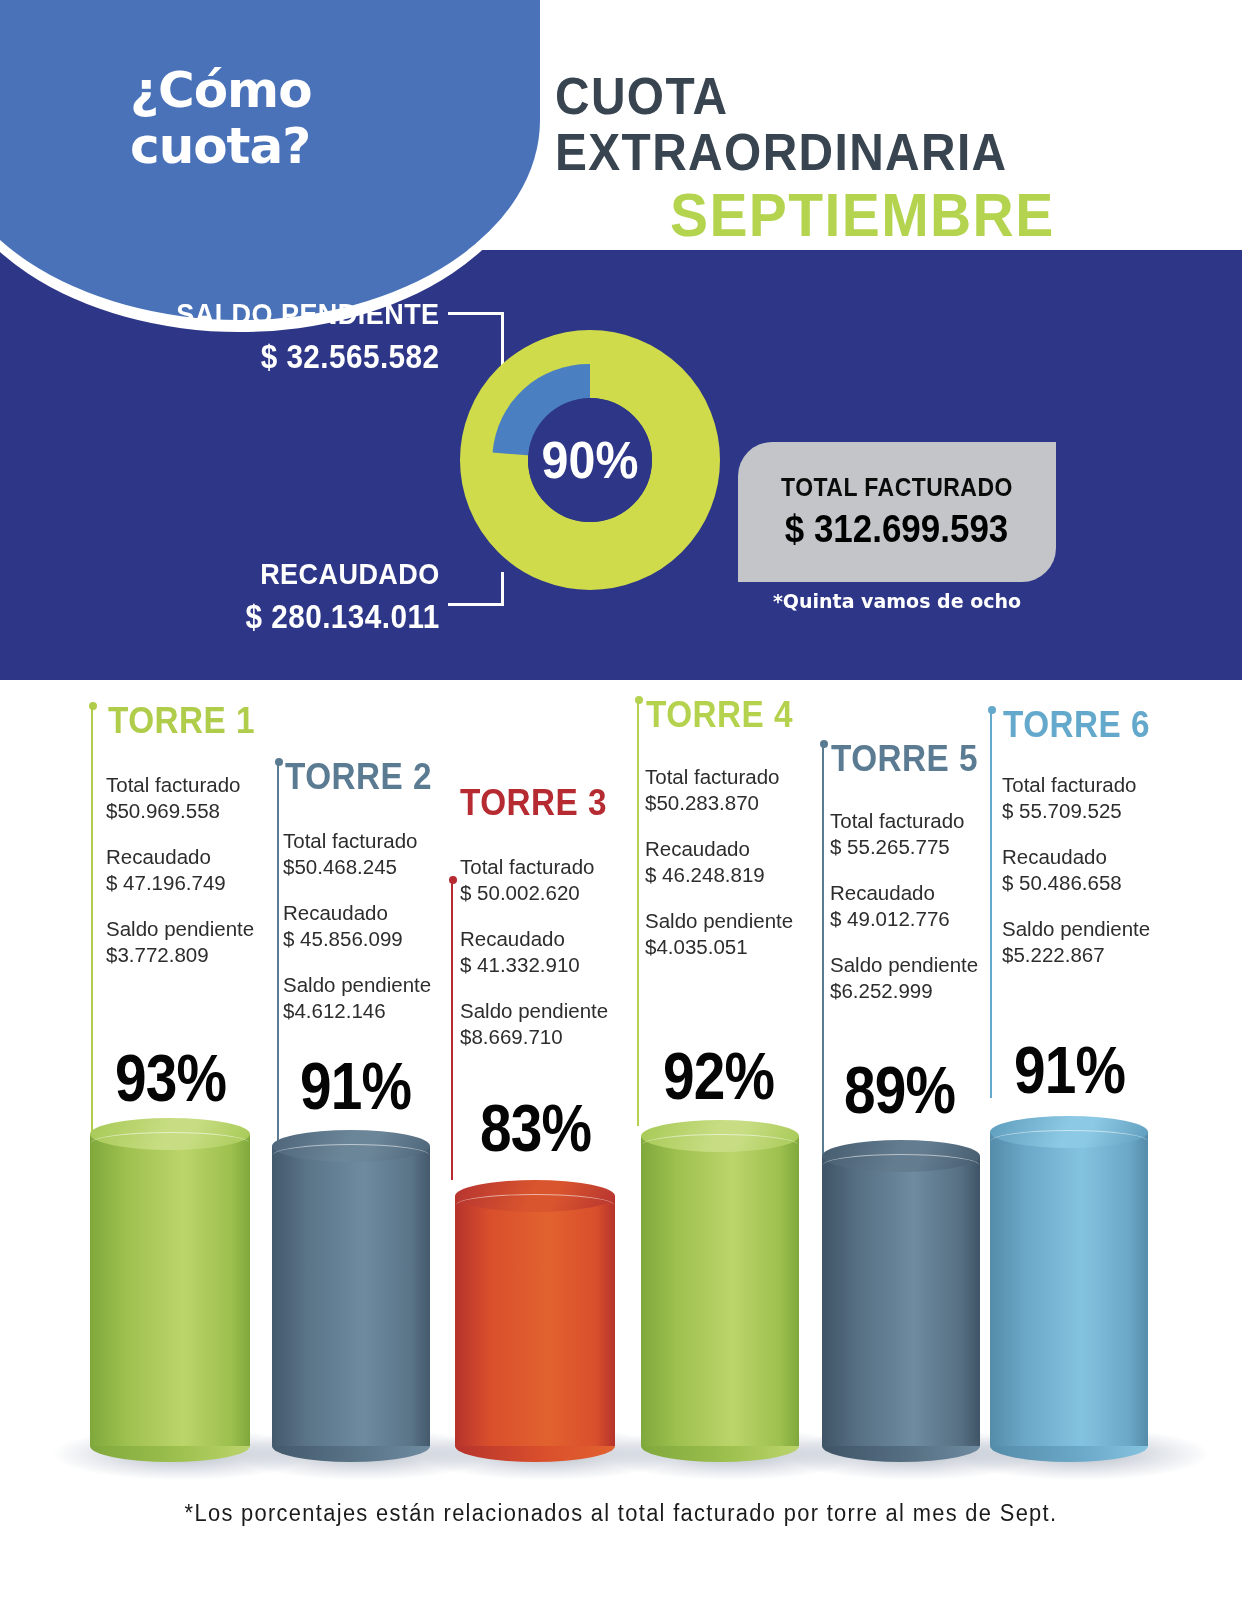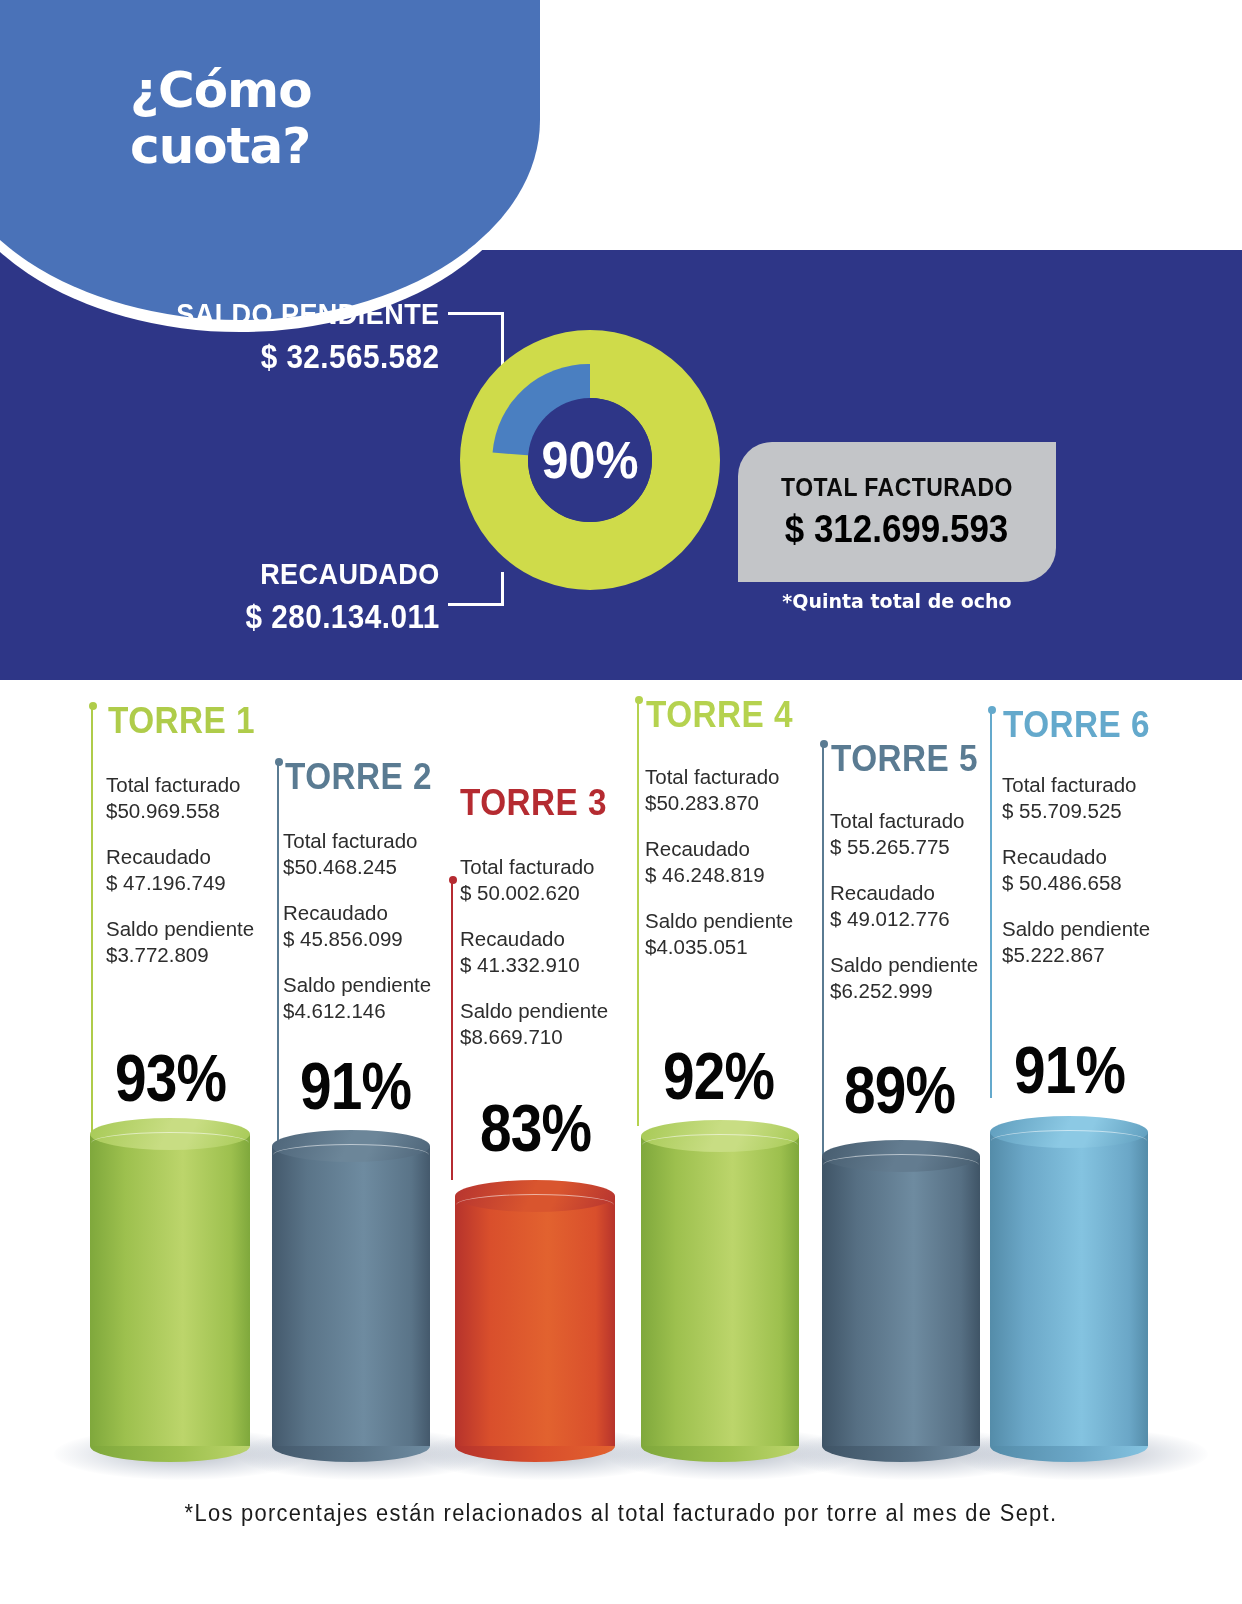--- a/index.html
+++ b/index.html
@@ -206,20 +206,24 @@
     transform:scaleX(0.95);
   }
 </style>
 </head>
 <body>
 
 <div id="header">
   <div class="blue-blob"></div>
   <div class="header-left-title">¿Cómo
 cuota?</div>
+  <div class="header-right">
+    <div class="header-main">CUOTA EXTRAORDINARIA</div>
+    <div class="header-sub">SEPTIEMBRE</div>
+  </div>
 </div>
 
 <div id="band">
   <div class="band-blob"></div>
 
   <div class="leader" style="left:448px; top:62px; width:56px; height:3px;"></div>
   <div class="leader" style="left:501px; top:62px; width:3px; height:58px;"></div>
   <div class="leader" style="left:501px; top:322px; width:3px; height:34px;"></div>
   <div class="leader" style="left:448px; top:353px; width:56px; height:3px;"></div>
 
@@ -238,21 +242,21 @@
       <path d="M 130 130 L 130 34 A 96 96 0 0 0 32.6 122.6 Z" fill="#4a7fc1"></path>
       <circle cx="130" cy="130" r="62" fill="#2e3687"></circle>
     </svg>
     <div class="donut-hole-label">90%</div>
   </div>
 
   <div class="total-box">
     <div class="t-lbl">TOTAL FACTURADO</div>
     <div class="t-val">$ 312.699.593</div>
   </div>
-  <div class="note-quinta">*Quinta total de ocho</div>
+  <div class="note-quinta">*Quinta vamos de ocho</div>
 </div>
 
 <div id="towers">
     <div class="shadow" style="left: 54px; top: 748px; width: 256px;"></div>
     <div class="tline" style="left: 91px; top: 26px; height: 426px; background: rgb(175, 204, 74);"></div>
     <div class="tdot" style="left: 92px; top: 22px; background: rgb(175, 204, 74);"></div>
     <div class="tname" style="left: 108px; top: 20px; color: rgb(175, 204, 74);">TORRE 1</div>
     <div class="tstats" style="left: 106px; top: 92px;"><div class="grp"><div>Total facturado</div><div>$50.969.558</div></div><div class="grp"><div>Recaudado</div><div>$ 47.196.749</div></div><div class="grp"><div>Saldo pendiente</div><div>$3.772.809</div></div></div>
     <div class="tpct" style="left: 115px; top: 360px;">93%</div>
     <div class="cyl" style="left: 90px; top: 438px; width: 160px; height: 344px;">

